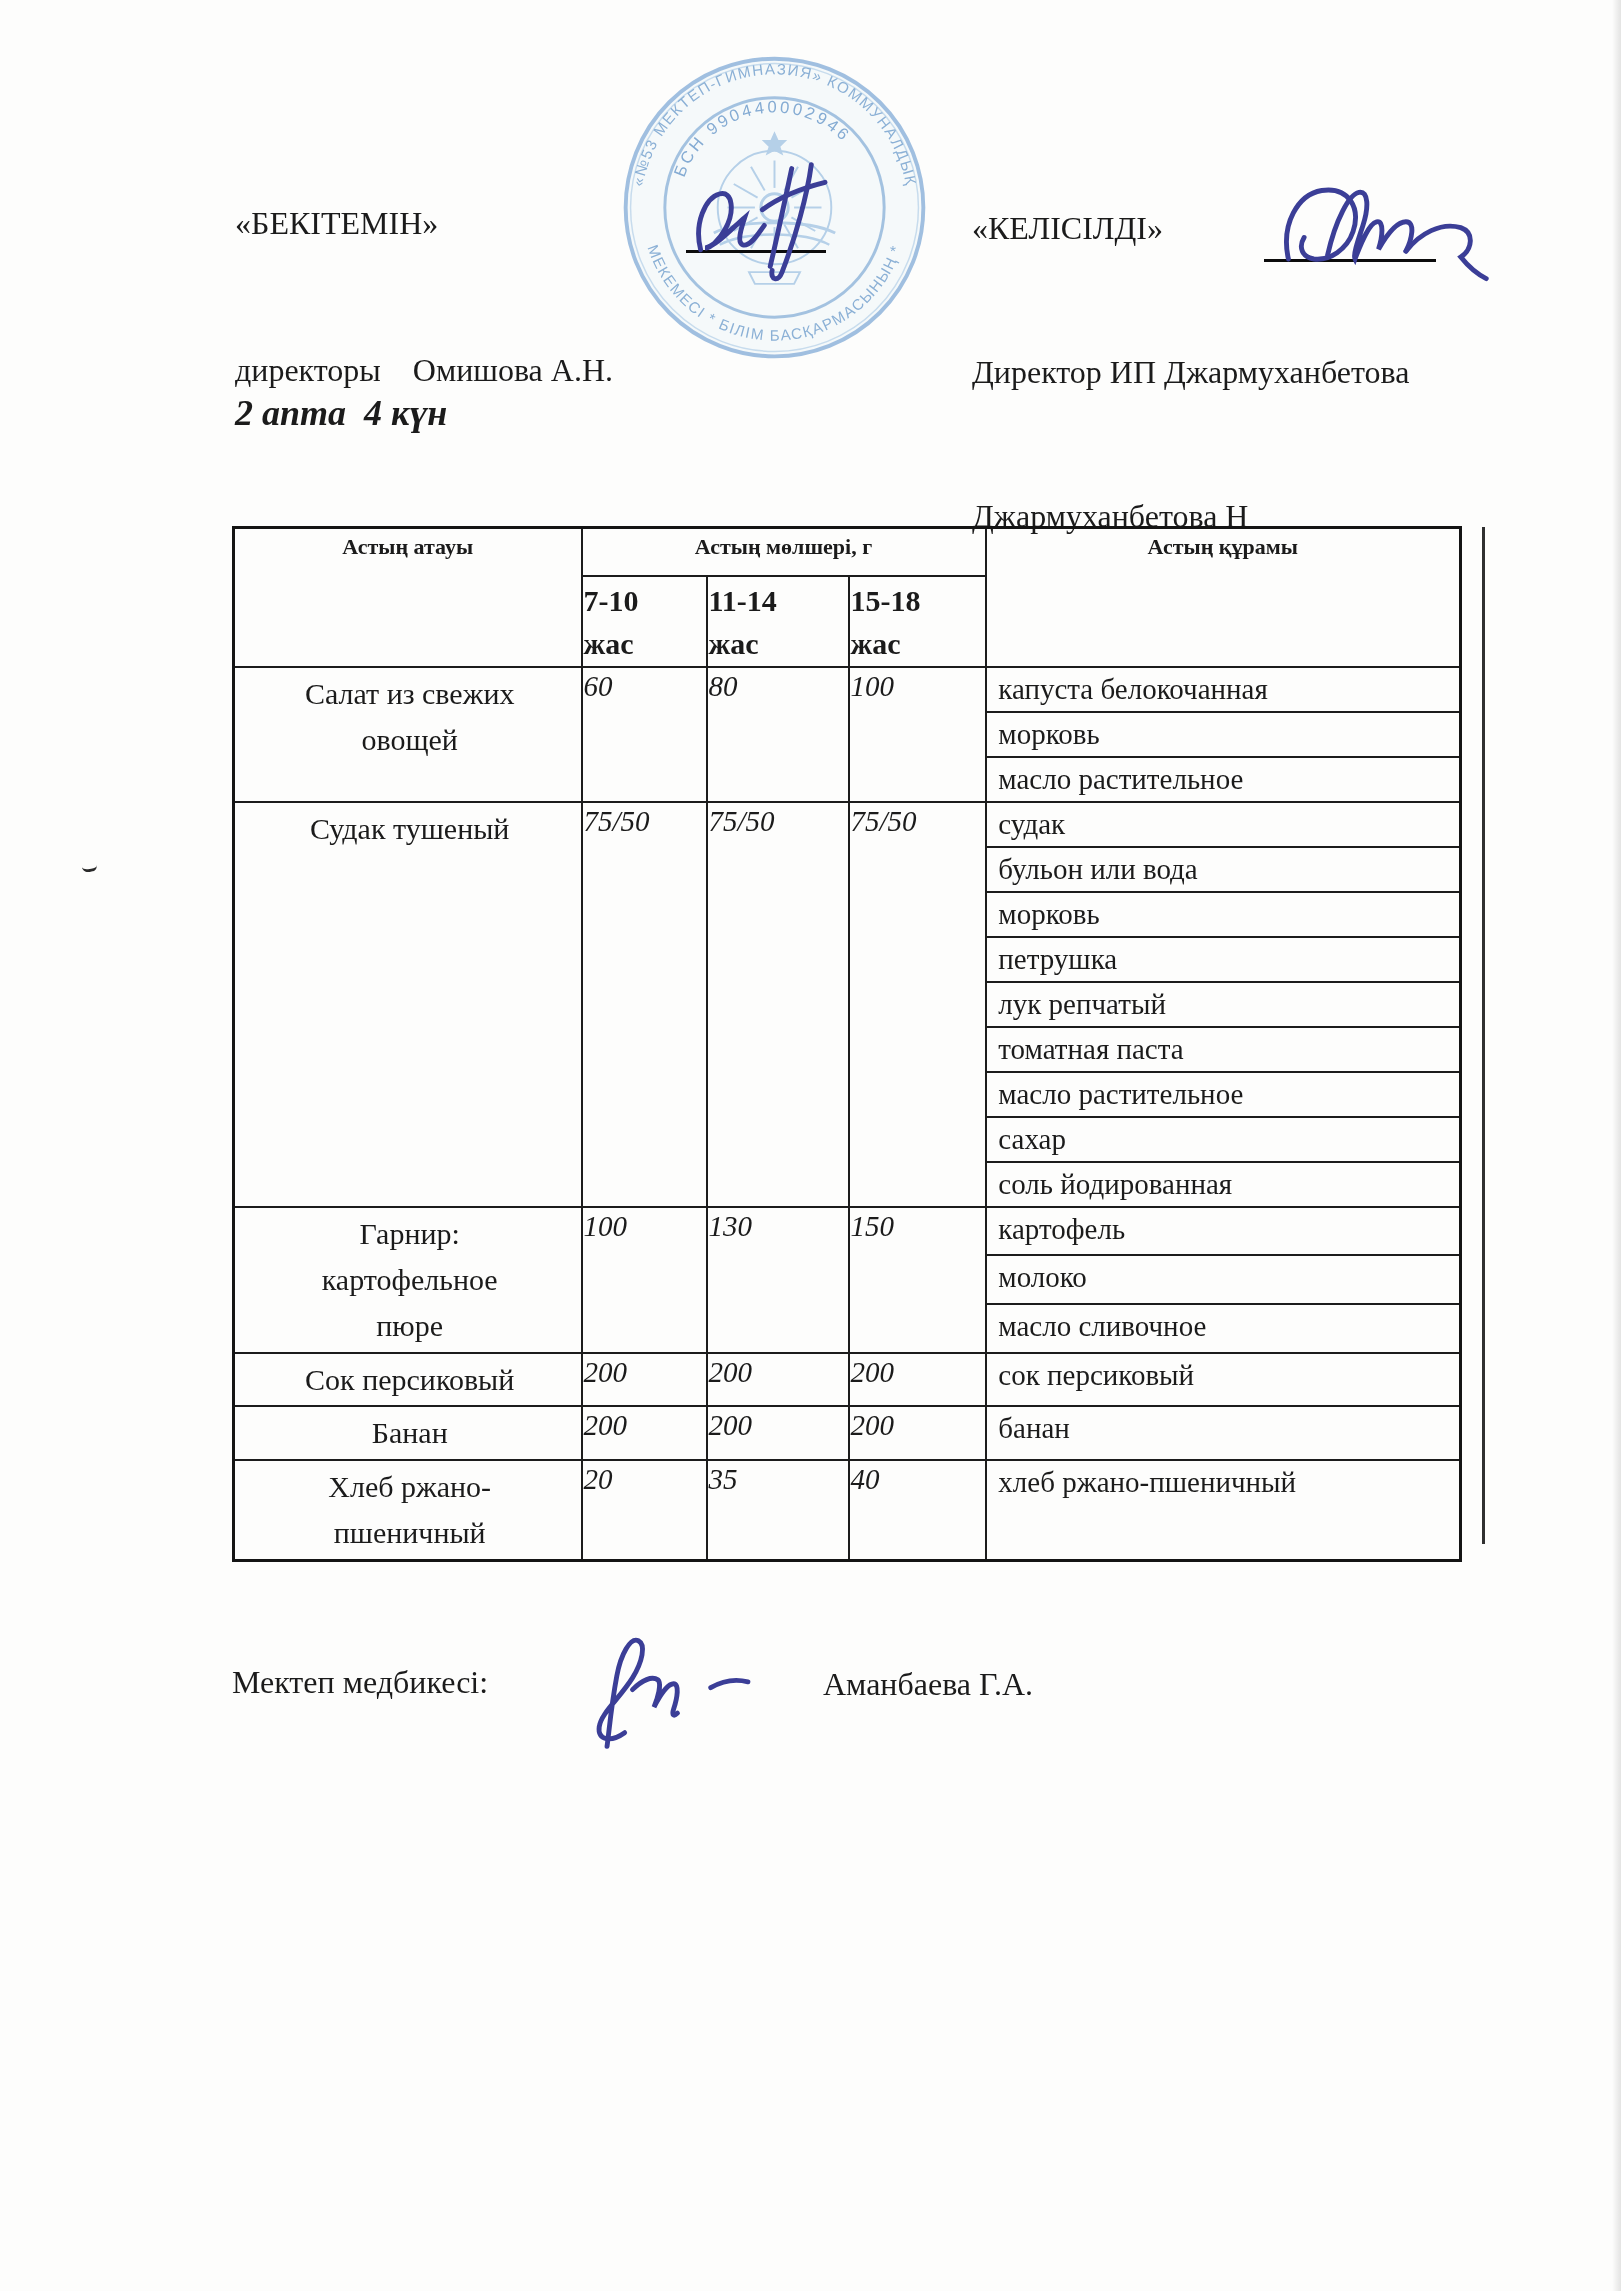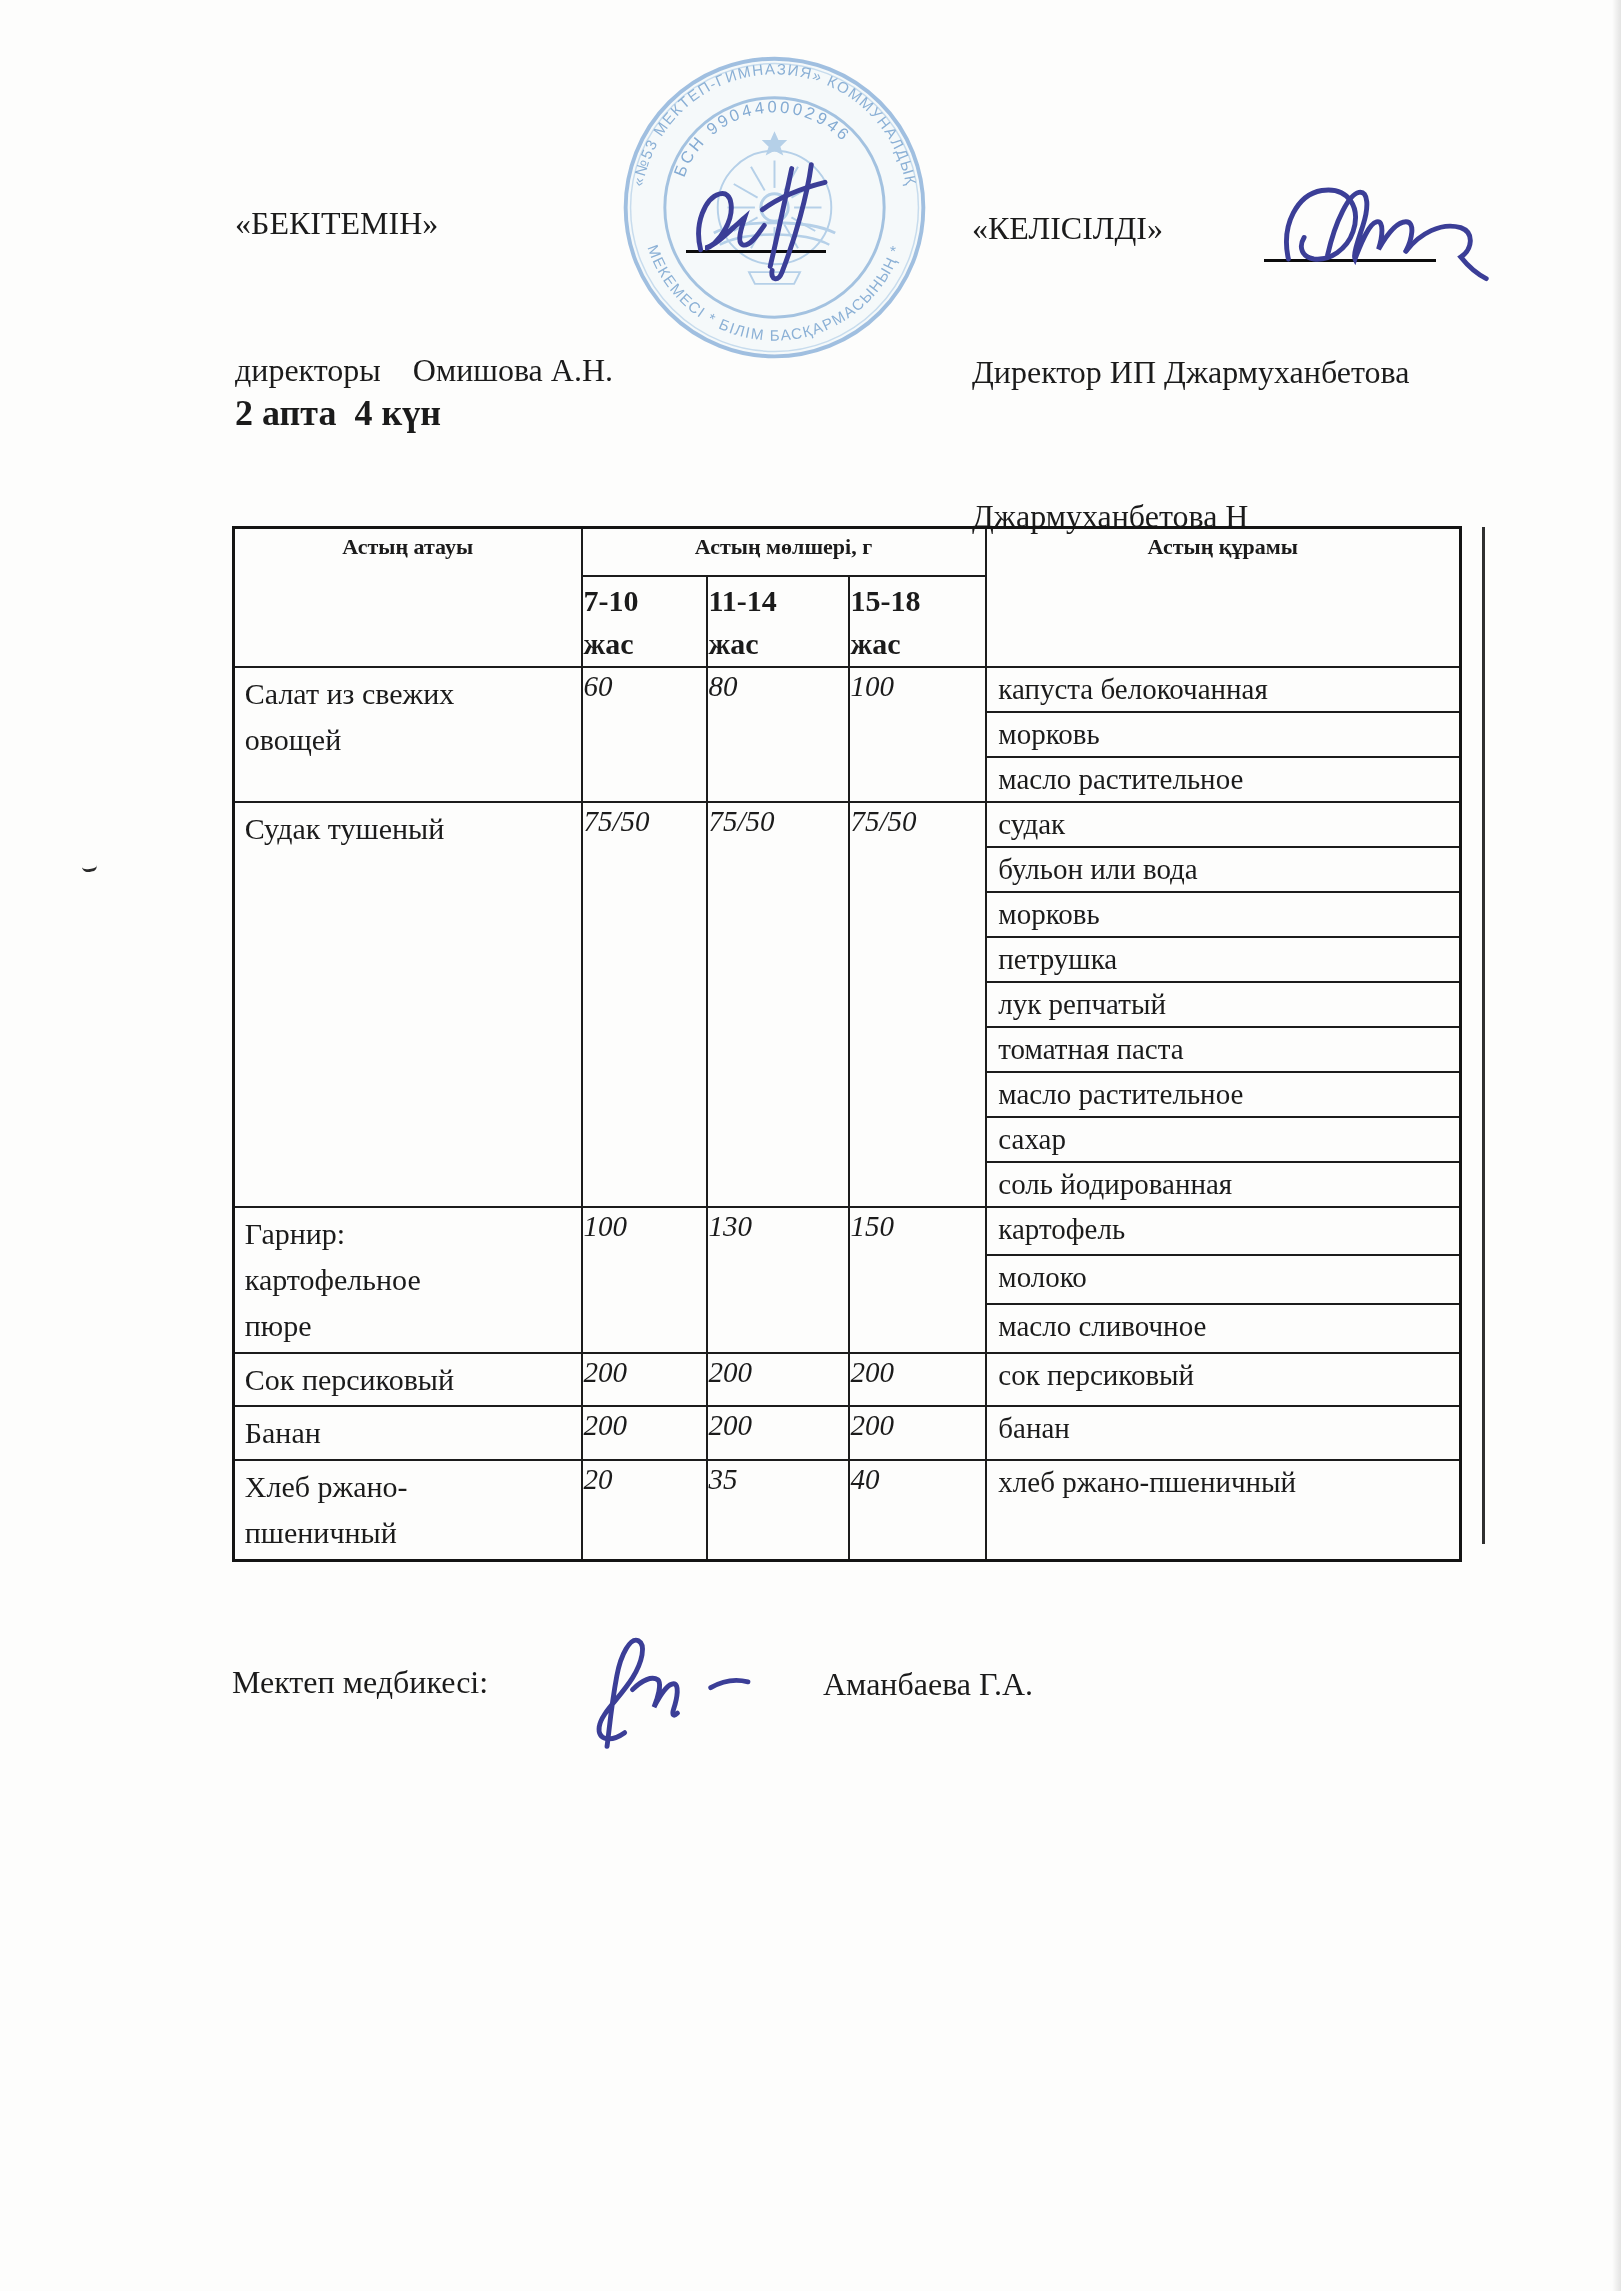--- a/index.html
+++ b/index.html
@@ -7,36 +7,36 @@
     position:relative;width:1621px;height:2292px;margin:0 auto;
     background:#fdfdfc;overflow:hidden;
     font-family:"Liberation Serif","DejaVu Serif",serif;color:#1b1b1b;
   }
   .edge-shade{position:absolute;right:0;top:0;width:8.8px;height:100%;
     background:linear-gradient(to right,rgba(0,0,0,0),rgba(0,0,0,0.10));}
   
   .block-left{position:absolute;left:235px;top:101px;font-size:32px;line-height:49px;z-index:2;white-space:pre;}
   .block-right{position:absolute;left:972px;top:108px;font-size:32px;line-height:48px;z-index:2;white-space:pre;}
   .sig-underline{position:absolute;height:2.9px;background:#0c0c0c;z-index:2;}
-  .week-title{position:absolute;left:235px;top:392px;font-size:36px;font-weight:700;white-space:pre;}
+  .week-title{position:absolute;left:235px;top:392px;font-size:36px;font-weight:700;white-space:pre;font-style:italic;}
   
   .stamp{position:absolute;left:610px;top:43px;z-index:1;}
   .stamp text{font-family:"Liberation Sans","DejaVu Sans",sans-serif;}
   
   .sig{position:absolute;z-index:3;}
   
   .menu-table{
     position:absolute;left:232px;top:526px;width:1228px;
     border-collapse:collapse;table-layout:fixed;z-index:2;
   }
   .menu-table th,.menu-table td{border:2.5px solid #1c1c1c;vertical-align:top;overflow:hidden;}
   .menu-table{border:3.9px solid #141414;}
   .head-cell{font-size:22px;font-weight:700;text-align:center;padding-top:4.9px;height:40px;}
   .age-cell{font-size:30px;font-weight:700;text-align:left;white-space:pre-line;line-height:43px;height:86px;padding-top:2px;}
-  .name-cell{font-size:30px;white-space:pre-line;line-height:46px;padding:2.9px 5.9px 2.9px 9.8px;text-align:left;font-weight:400;}
+  .name-cell{font-size:30px;white-space:pre-line;line-height:46px;padding:2.9px 5.9px 2.9px 9.8px;text-align:center;font-weight:400;}
   .amount-cell{font-size:29px;text-align:left;padding-top:2px;font-style:italic;}
   .comp-cell{font-size:29px;line-height:40px;height:41px;padding:1px 7.8px 1px 11.8px;}
   .stray-line{position:absolute;left:1482px;top:527px;width:2.9px;height:1017px;background:#303030;z-index:1;}
   .margin-mark{position:absolute;left:82px;top:864px;width:14.7px;height:4.9px;
     border-bottom:3.9px solid #2a2a2a;border-radius:0 0 5.9px 5.9px;transform:rotate(-6deg);}
   
   .footer-label{position:absolute;left:232px;top:1664px;font-size:32px;z-index:2;}
   .footer-name{position:absolute;left:823px;top:1666px;font-size:32px;z-index:2;}
 </style>
 </head>

